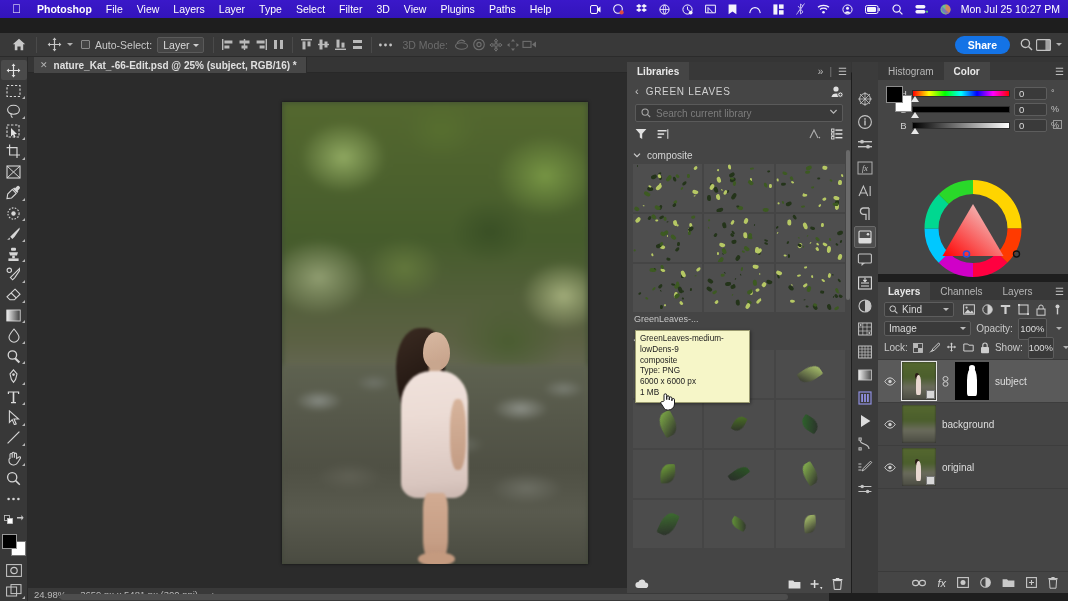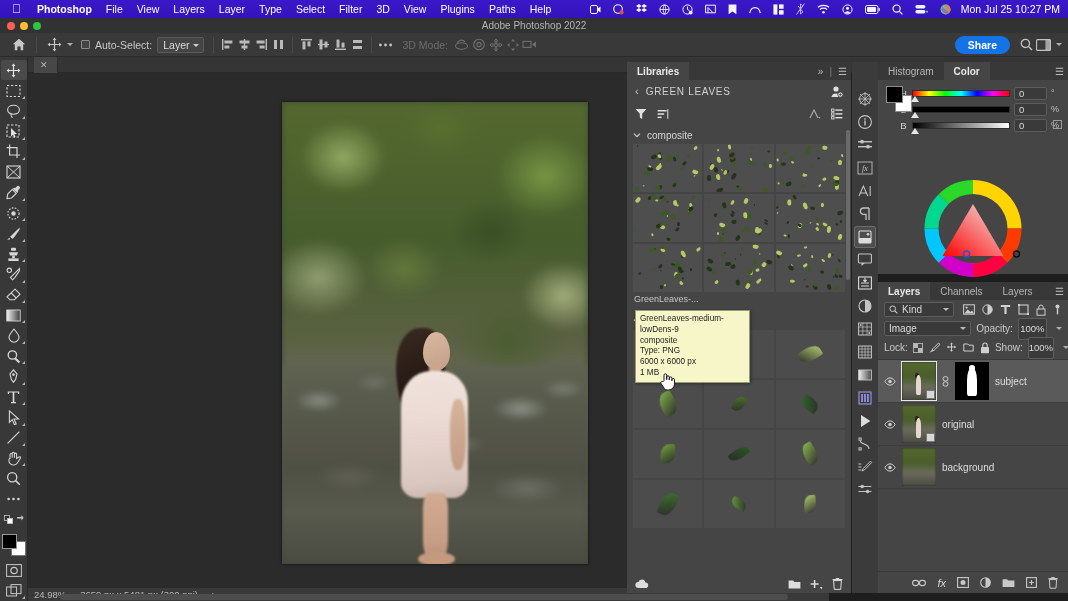--- a/index.html
+++ b/index.html
@@ -419,28 +419,20 @@
     <span class="si">
       <svg width="11" height="11" viewBox="0 0 11 11">
           <circle cx="5.5" cy="5.5" r="5" fill="#6fc98a"></circle>
           <path d="M5.5 0.5 a5 5 0 0 1 0 10 Z" fill="#d98b5a"></path>
           <path d="M2 2.5 a5 5 0 0 0 7 6.5 Z" fill="#7a6fc9" opacity=".75"></path>
         </svg>
     </span>
     <span class="clock">Mon Jul 25  10:27 PM</span>
   </div>
 
-  <div class="titlebar">
-    <div class="traffic">
-      <span class="dot r"></span>
-      <span class="dot y"></span>
-      <span class="dot g"></span>
-    </div>
-    <div class="apptitle">Adobe Photoshop 2022</div>
-  </div>
 
   <div class="optionsbar">
     <div class="ob-item">
       <span class="ob-icon">
         <svg width="14" height="13" viewBox="0 0 14 13">
             <path d="M7 0.8 L13.2 6.2 H11.2 V12.2 H8.6 V8.4 H5.4 V12.2 H2.8 V6.2 H0.8 Z" fill="#e2e2e2"></path>
           </svg>
       </span>
     </div>
     <div class="ob-sep"></div>
@@ -565,20 +557,21 @@
           <rect x="0.6" y="0.6" width="13.8" height="10.8" rx="1" fill="none" stroke="#dcdcdc" stroke-width="1.1"></rect>
           <rect x="9.4" y="0.6" width="5" height="10.8" fill="#dcdcdc" opacity=".75"></rect>
         </svg>
     </span>
     <span class="caret"></span>
   </div>
 
   <div class="tabstrip">
     <div class="doctab">
       <span class="x">✕</span>
+      <span>nature_Kat_-66-Edit.psd @ 25% (subject, RGB/16) *</span>
     </div>
   </div>
 
   <div class="toolbar">
     <div class="tool active">
       <svg width="15" height="15" viewBox="0 0 15 15">
           <path d="M7.5 0.6 L9.4 3 H8.1 V6.9 H12 V5.6 L14.4 7.5 L12 9.4 V8.1 H8.1 V12 H9.4 L7.5 14.4 L5.6 12 H6.9 V8.1 H3 V9.4 L0.6 7.5 L3 5.6 V6.9 H6.9 V3 H5.6 Z" fill="#e2e2e2"></path>
         </svg>
     </div>
     <div class="tool">
@@ -793,20 +786,34 @@
       <span style="margin-left:auto;">
         <svg width="13" height="13" viewBox="0 0 13 13">
             <circle cx="6" cy="4" r="2.6" fill="#e0e0e0"></circle>
             <path d="M1.4 12 a4.8 4.8 0 0 1 9.2 0 Z" fill="#e0e0e0"></path>
             <circle cx="10.4" cy="9.6" r="2.6" fill="#e0e0e0" stroke="#454545" stroke-width=".9"></circle>
             <path d="M10.4 8.3v2.6M9.1 9.6h2.6" stroke="#454545" stroke-width=".9"></path>
           </svg>
       </span>
     </div>
 
+    <div class="lib-search">
+      <span>
+        <svg width="10" height="10" viewBox="0 0 10 10">
+            <circle cx="4.1" cy="4.1" r="3.1" fill="none" stroke="#a8a8a8" stroke-width="1.1"></circle>
+            <path d="M6.4 6.4 L9.2 9.2" stroke="#a8a8a8" stroke-width="1.2"></path>
+          </svg>
+      </span>
+      <input placeholder="Search current library" style="">
+      <span style="position:absolute;right:4px;top:2px;">
+        <svg width="9" height="9" viewBox="0 0 9 9">
+            <path d="M1.4 3 L4.5 6.2 L7.6 3" fill="none" stroke="#b6b6b6" stroke-width="1.2"></path>
+          </svg>
+      </span>
+    </div>
 
     <div class="lib-filters">
       <span>
         <svg width="12" height="12" viewBox="0 0 12 12">
             <path d="M0.6 1 h10.8 L7.2 5.8 V11 L4.8 9.4 V5.8 Z" fill="#e0e0e0"></path>
           </svg>
       </span>
       <span>
         <svg width="12" height="12" viewBox="0 0 12 12">
             <rect x="0.6" y="2" width="9" height="1.5" fill="#e0e0e0"></rect>
@@ -1540,37 +1547,37 @@
           </div>
           <div class="layer-row">
             <span class="eye">
               <svg width="12" height="9" viewBox="0 0 12 9">
                 <path d="M6 0.8 C9 0.8 11.2 4.5 11.2 4.5 C11.2 4.5 9 8.2 6 8.2 C3 8.2 0.8 4.5 0.8 4.5 C0.8 4.5 3 0.8 6 0.8 Z" fill="none" stroke="#cfcfcf" stroke-width="1"></path>
                 <circle cx="6" cy="4.5" r="1.7" fill="#cfcfcf"></circle>
               </svg>
             </span>
             <span class="lthumb">
               <span class="mini-bg"></span>
-              <span class="mini-hair"></span>
-              <span class="mini-fig"></span>
-              <span class="smartbadge"></span>
             </span>
-            <span class="layer-name">original</span>
+            <span class="layer-name">background</span>
           </div>
           <div class="layer-row">
             <span class="eye">
               <svg width="12" height="9" viewBox="0 0 12 9">
                 <path d="M6 0.8 C9 0.8 11.2 4.5 11.2 4.5 C11.2 4.5 9 8.2 6 8.2 C3 8.2 0.8 4.5 0.8 4.5 C0.8 4.5 3 0.8 6 0.8 Z" fill="none" stroke="#cfcfcf" stroke-width="1"></path>
                 <circle cx="6" cy="4.5" r="1.7" fill="#cfcfcf"></circle>
               </svg>
             </span>
             <span class="lthumb">
               <span class="mini-bg"></span>
+              <span class="mini-hair"></span>
+              <span class="mini-fig"></span>
+              <span class="smartbadge"></span>
             </span>
-            <span class="layer-name">background</span>
+            <span class="layer-name">original</span>
           </div>
         </div>
 
       <div class="lp-footer">
         <span>
           <svg width="14" height="8" viewBox="0 0 14 8">
               <rect x="0.6" y="1.4" width="6" height="5.2" rx="2.6" fill="none" stroke="#c8c8c8" stroke-width="1.1"></rect>
               <rect x="7.4" y="1.4" width="6" height="5.2" rx="2.6" fill="none" stroke="#c8c8c8" stroke-width="1.1"></rect>
             </svg>
         </span>

